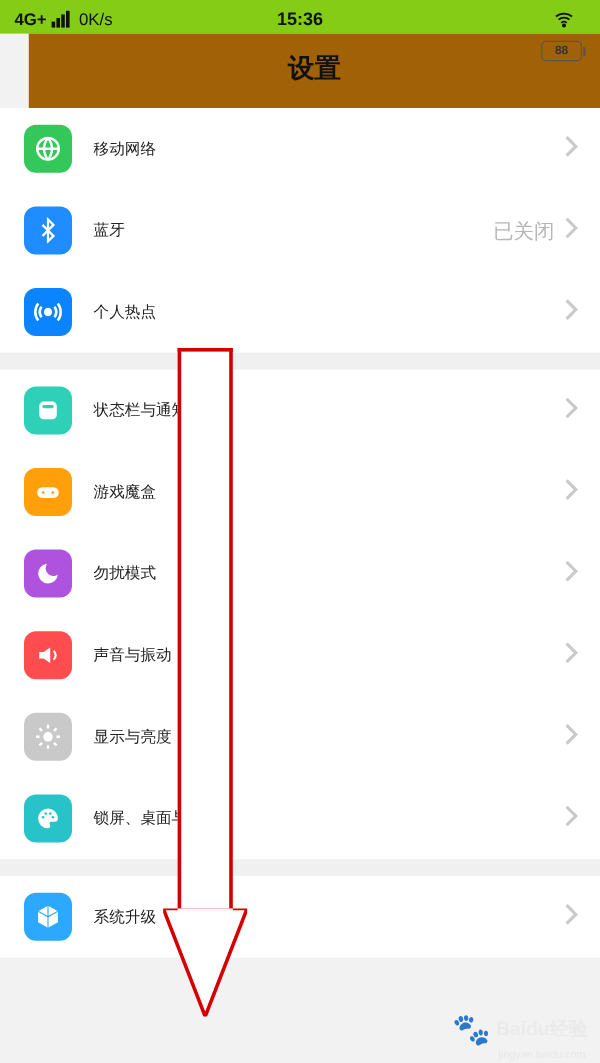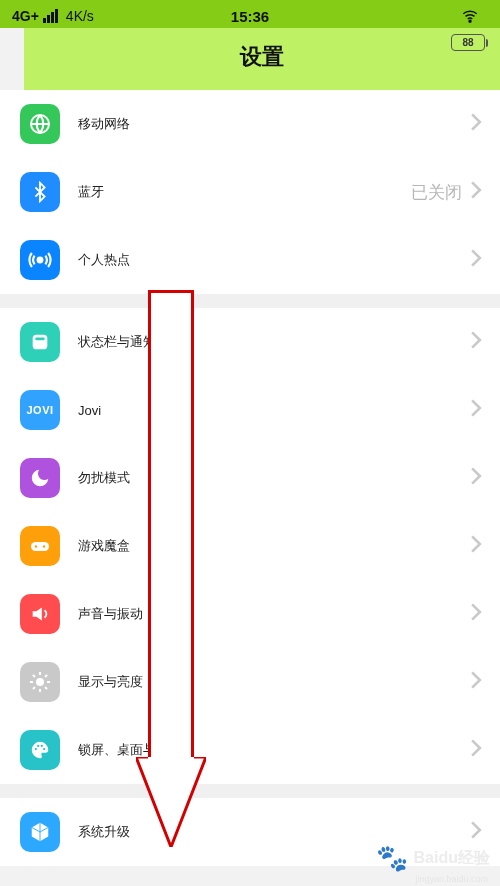--- a/index.html
+++ b/index.html
@@ -13,21 +13,21 @@
   .status-right { display: flex; align-items: center; gap: 6px; flex-direction: column; }
   .bars { display: inline-flex; align-items: flex-end; gap: 1px; }
   .bars span { width: 3px; background: #111; display: inline-block; }
   .bars span:nth-child(1){height:5px;} .bars span:nth-child(2){height:8px;} .bars span:nth-child(3){height:11px;} .bars span:nth-child(4){height:14px;}
   .battery { display:inline-flex; align-items:center; }
   .battery-body { width:34px; height:17px; border:1.5px solid #555; border-radius:4px; position:relative; display:flex; align-items:center; justify-content:center; font-size:10px; font-weight:700; color:#333; }
   .battery-body::before { content:""; position:absolute; left:2px; top:2px; bottom:2px; width:82%; background:#bbb; border-radius:2px; z-index:-1;}
   .battery-cap { width:2px; height:8px; background:#555; border-radius:0 2px 2px 0; margin-left:1px;}
 
   
-  .page-title { background:#bef264; text-align:center; font-size:22px; font-weight:700; padding: 14px 0 18px; color:#111;margin-left:24px; }
+  .page-title { background:#a16207; text-align:center; font-size:22px; font-weight:700; padding: 14px 0 18px; color:#111;margin-left:24px; }
 
   
   .group { background:#fff; }
   .gap { height: 14px; background:#f0f0f0; }
 
   .row { display:flex; align-items:center; padding: 14px 18px 14px 20px; position:relative; }
   .row + .row { }
   .icon-wrap { width:40px; height:40px; border-radius:10px; display:flex; align-items:center; justify-content:center; flex:0 0 40px; margin-right:18px; }
   .label { flex:1; font-size:13px; color:#222; }
   .value { font-size:17px; color:#b6b6b6; margin-right:8px; }
@@ -65,21 +65,21 @@
 
   <div class="status-bar">
     <div class="status-left">
       <span>4G+</span>
       <span class="bars">
           <span></span>
           <span></span>
           <span></span>
           <span></span>
         </span>
-      <span style="font-weight:500; margin-left:4px;">4K/s</span>
+      <span style="font-weight:500; margin-left:4px;">0K/s</span>
     </div>
     <div class="status-center">15:36</div>
     <div class="status-right">
       <span>
         <svg width="17" height="17" viewBox="0 0 24 24" fill="none" stroke="#111" stroke-width="2">
             <circle cx="12" cy="13" r="7"></circle>
             <path d="M12 10v3l2 2M5 4L2 7M19 4l3 3"></path>
           </svg>
       </span>
       <span>
@@ -147,48 +147,39 @@
             <rect x="4" y="4" width="16" height="16" rx="4"></rect>
             <rect x="7" y="7" width="10" height="3" rx="1" fill="#2fd0b8"></rect>
           </svg>
       </div>
       <div class="label">状态栏与通知</div>
       <span class="chevron"><svg width="12" height="18" viewBox="0 0 8 14" fill="none" stroke="#c9c9c9" stroke-width="2">
             <path d="M1 1l6 6-6 6"></path>
           </svg></span>
     </div>
     <div class="row">
-      <div class="icon-wrap ic-jovi">
-          <span class="jovi-txt">JOVI</span>
-        </div>
-      <div class="label">Jovi</div>
-      <span class="chevron"><svg width="12" height="18" viewBox="0 0 8 14" fill="none" stroke="#c9c9c9" stroke-width="2">
-            <path d="M1 1l6 6-6 6"></path>
-          </svg></span>
-    </div>
-    <div class="row">
-      <div class="icon-wrap ic-purple">
-        <svg width="22" height="22" viewBox="0 0 24 24" fill="#fff">
-            <path d="M21 12.8A9 9 0 1 1 11.2 3a7 7 0 0 0 9.8 9.8z"></path>
-          </svg>
-      </div>
-      <div class="label">勿扰模式</div>
-      <span class="chevron"><svg width="12" height="18" viewBox="0 0 8 14" fill="none" stroke="#c9c9c9" stroke-width="2">
-            <path d="M1 1l6 6-6 6"></path>
-          </svg></span>
-    </div>
-    <div class="row">
       <div class="icon-wrap ic-orange">
         <svg width="24" height="24" viewBox="0 0 24 24" fill="#fff">
             <rect x="3" y="8" width="18" height="9" rx="4.5"></rect>
             <circle cx="8" cy="12.5" r="1.2" fill="#ff9f0a"></circle>
             <circle cx="16" cy="12.5" r="1.2" fill="#ff9f0a"></circle>
           </svg>
       </div>
       <div class="label">游戏魔盒</div>
+      <span class="chevron"><svg width="12" height="18" viewBox="0 0 8 14" fill="none" stroke="#c9c9c9" stroke-width="2">
+            <path d="M1 1l6 6-6 6"></path>
+          </svg></span>
+    </div>
+    <div class="row">
+      <div class="icon-wrap ic-purple">
+        <svg width="22" height="22" viewBox="0 0 24 24" fill="#fff">
+            <path d="M21 12.8A9 9 0 1 1 11.2 3a7 7 0 0 0 9.8 9.8z"></path>
+          </svg>
+      </div>
+      <div class="label">勿扰模式</div>
       <span class="chevron"><svg width="12" height="18" viewBox="0 0 8 14" fill="none" stroke="#c9c9c9" stroke-width="2">
             <path d="M1 1l6 6-6 6"></path>
           </svg></span>
     </div>
     <div class="row">
       <div class="icon-wrap ic-red">
         <svg width="22" height="22" viewBox="0 0 24 24" fill="#fff">
             <path d="M4 9v6h4l6 4V5L8 9H4z"></path>
             <path d="M17 8a5 5 0 0 1 0 8" stroke="#fff" stroke-width="2" fill="none"></path>
           </svg>

